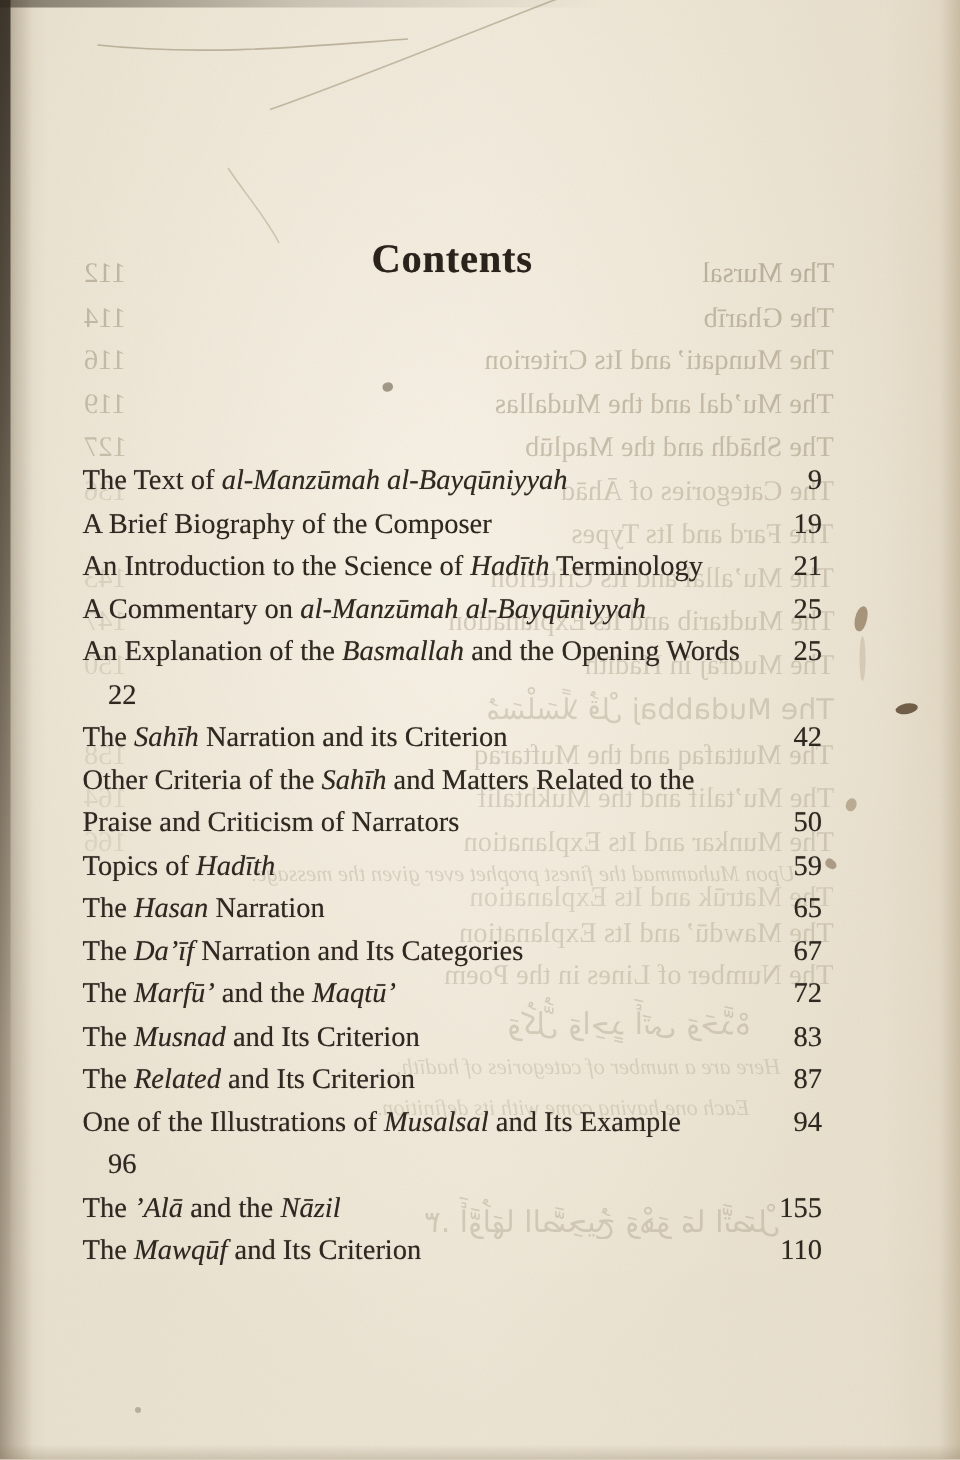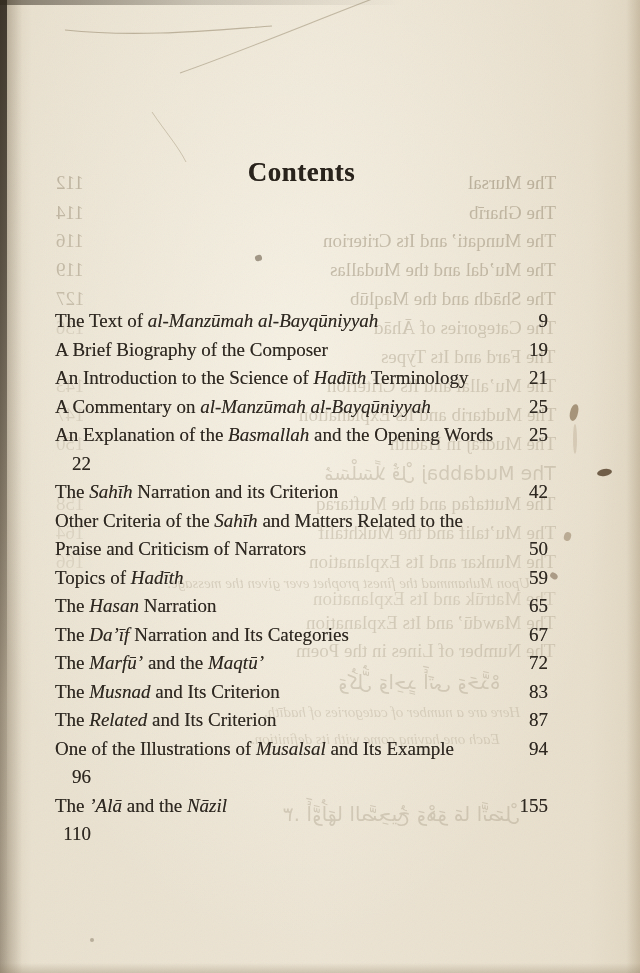--- a/index.html
+++ b/index.html
@@ -239,20 +239,23 @@
       <div class="row">
         <div class="num">96</div>
       </div>
       <div class="row">
         <div class="txt">
           <div class="line"><span>The </span><span class="it">’Alā</span><span> and the </span><span class="it">Nāzil</span></div>
         </div>
         <div class="num">155</div>
       </div>
       <div class="row">
+        <div class="txt">
+          <div class="line"><span>The </span><span class="it">Mawqūf</span><span> and Its Criterion</span></div>
+        </div>
         <div class="num">110</div>
       </div>
     </div>
 
   <div class="edge edge-left-soft"></div>
   <div class="edge edge-left-dark"></div>
   <div class="edge edge-top"></div>
   <div class="edge edge-right"></div>
   <div class="edge edge-bottom"></div>
 </div>

